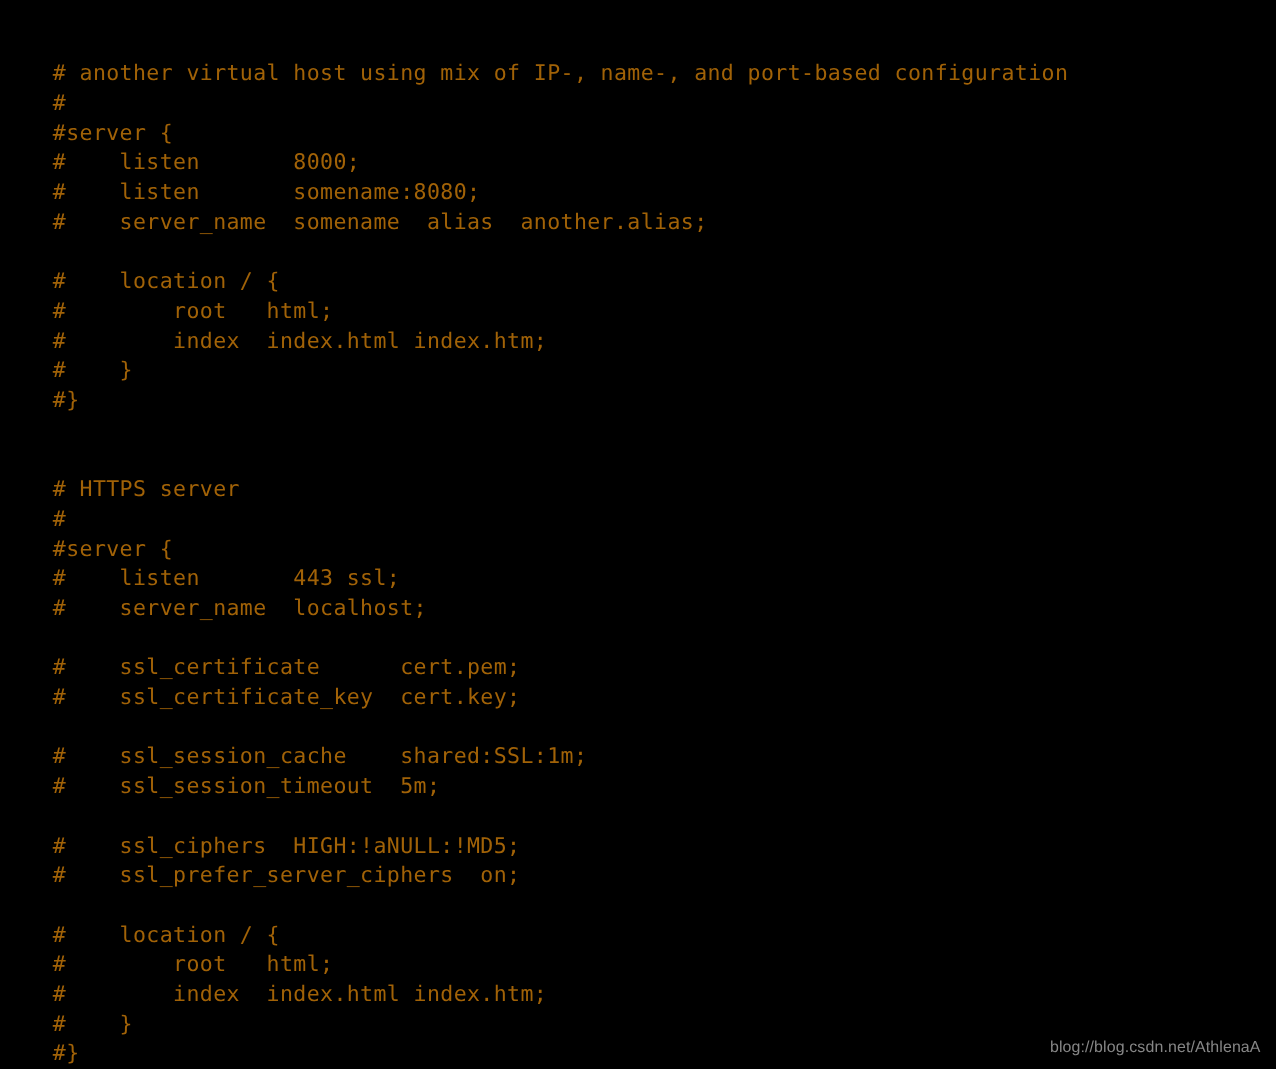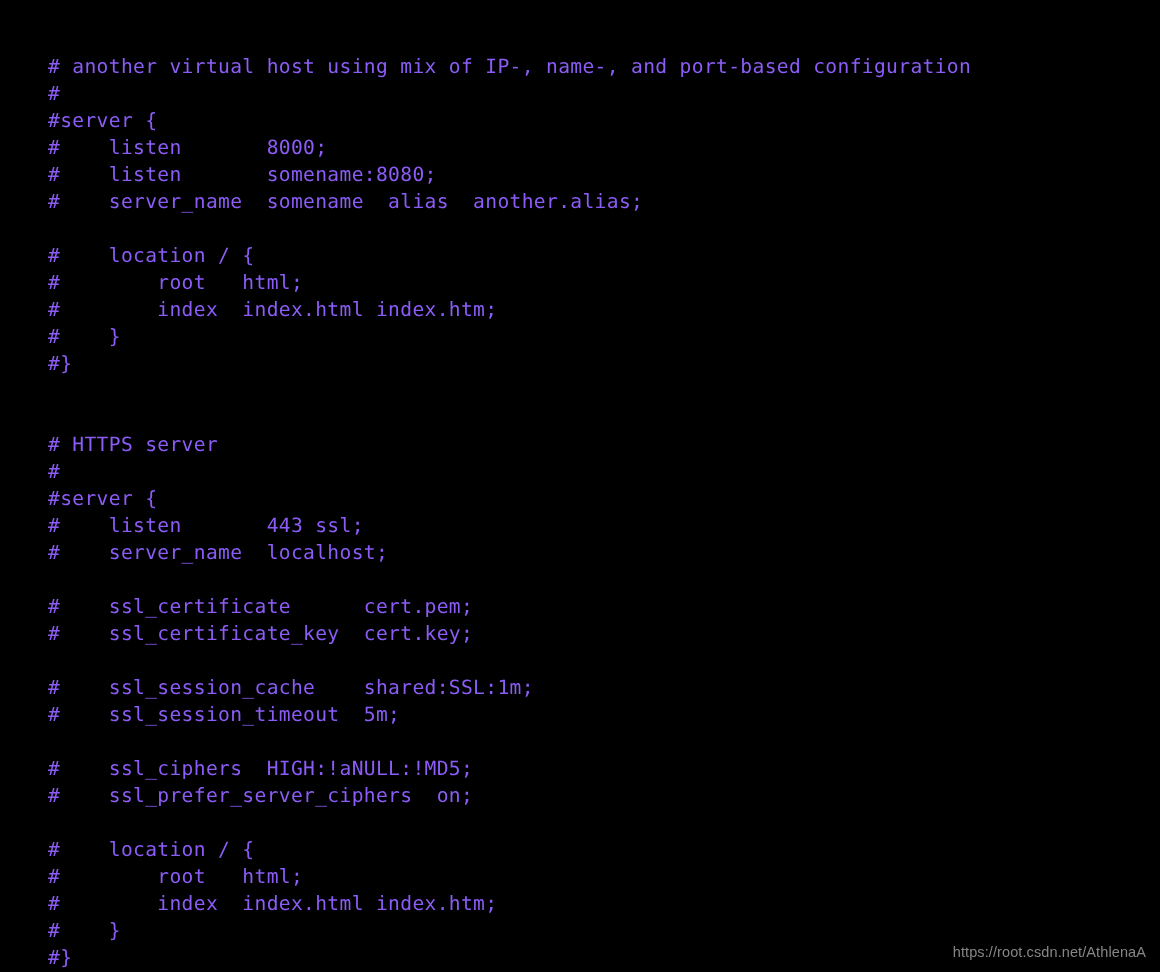--- a/index.html
+++ b/index.html
@@ -33,21 +33,21 @@
     line-height: 27px;
     letter-spacing: 0.35px;
     white-space: pre;
     text-rendering: geometricPrecision;
     -webkit-font-smoothing: none;
   }
   .code-line {
     display: block;
     height: 27px;
     white-space: pre;
-    color: #8b5cf6;
+    color: #a16207;
   }
   .code-line.blank {
     color: transparent;
   }
   #watermark {
     position: absolute;
     right: 14px;
     bottom: 12px;
     color: #8e8e8e;
     font-family: "Liberation Sans", sans-serif;
@@ -57,15 +57,15 @@
     opacity: 0.95;
   }
 </style>
 </head>
 <body>
 
 <div id="terminal" style="background: rgb(0, 0, 0);">
 
   <pre id="console-output" style="color: rgb(201, 201, 201);"><span class="code-line"># another virtual host using mix of IP-, name-, and port-based configuration</span><span class="code-line">#</span><span class="code-line">#server {</span><span class="code-line">#    listen       8000;</span><span class="code-line">#    listen       somename:8080;</span><span class="code-line">#    server_name  somename  alias  another.alias;</span><span class="code-line blank"> </span><span class="code-line">#    location / {</span><span class="code-line">#        root   html;</span><span class="code-line">#        index  index.html index.htm;</span><span class="code-line">#    }</span><span class="code-line">#}</span><span class="code-line blank"> </span><span class="code-line blank"> </span><span class="code-line"># HTTPS server</span><span class="code-line">#</span><span class="code-line">#server {</span><span class="code-line">#    listen       443 ssl;</span><span class="code-line">#    server_name  localhost;</span><span class="code-line blank"> </span><span class="code-line">#    ssl_certificate      cert.pem;</span><span class="code-line">#    ssl_certificate_key  cert.key;</span><span class="code-line blank"> </span><span class="code-line">#    ssl_session_cache    shared:SSL:1m;</span><span class="code-line">#    ssl_session_timeout  5m;</span><span class="code-line blank"> </span><span class="code-line">#    ssl_ciphers  HIGH:!aNULL:!MD5;</span><span class="code-line">#    ssl_prefer_server_ciphers  on;</span><span class="code-line blank"> </span><span class="code-line">#    location / {</span><span class="code-line">#        root   html;</span><span class="code-line">#        index  index.html index.htm;</span><span class="code-line">#    }</span><span class="code-line">#}</span></pre>
 
-  <div id="watermark" style="color: rgb(142, 142, 142);">https://root.csdn.net/AthlenaA</div>
+  <div id="watermark" style="color: rgb(142, 142, 142);">blog://blog.csdn.net/AthlenaA</div>
 
 </div>
 
 </body></html>

